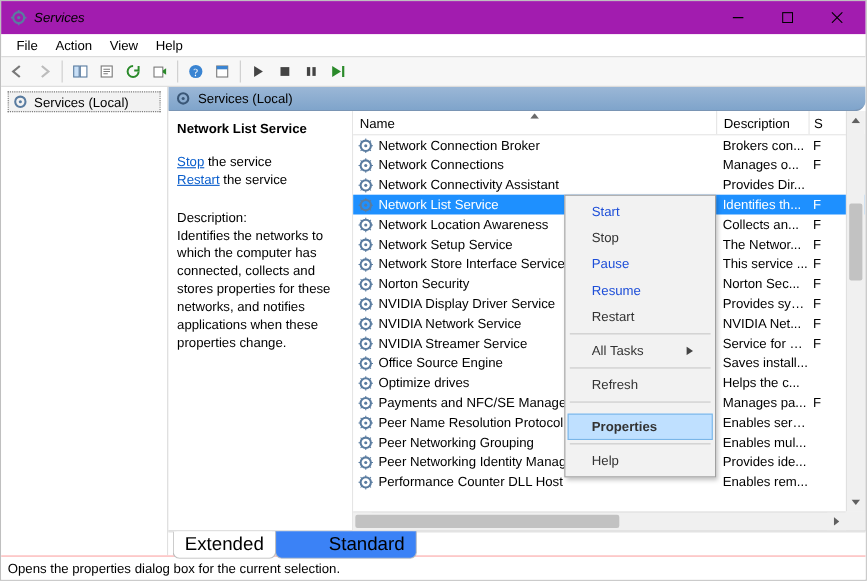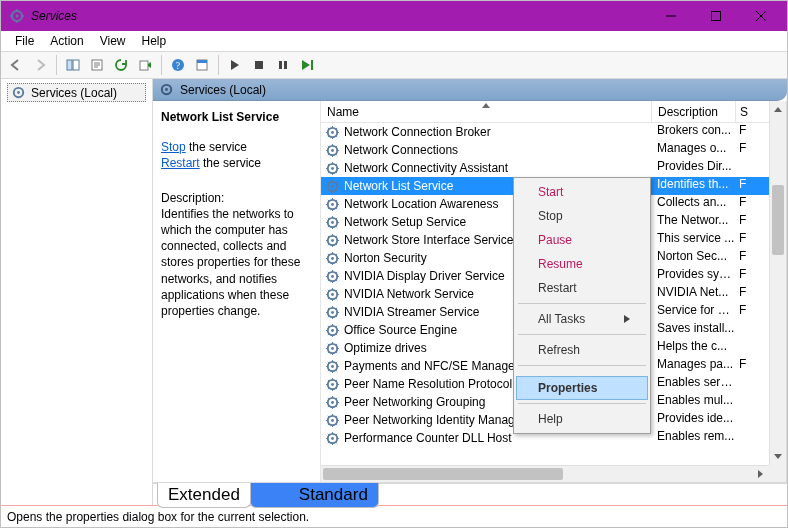--- a/index.html
+++ b/index.html
@@ -88,42 +88,42 @@
     border-bottom:1px solid #e5e5e5;
     background:#fff;
     font-size:12px;
   }
   .col-name { width:330px; padding-left:6px; display:flex; align-items:center; gap:6px; position:relative; }
   .col-desc { width:84px; padding-left:6px; border-left:1px solid #e5e5e5; height:100%; display:flex; align-items:center; }
   .col-s { width:22px; padding-left:4px; border-left:1px solid #e5e5e5; height:100%; display:flex; align-items:center; }
   .sort-caret { position:absolute; left:50%; top:-2px; transform:translateX(-50%); }
   .list-body { flex:1; overflow:hidden; position:relative; }
   .row {
-    height:18px; display:flex; font-size:12px;
+    height:18px; display:flex; align-items:center; font-size:12px;
     white-space:nowrap;
   }
   .row .c-name { width:330px; padding-left:4px; display:flex; align-items:center; gap:4px; overflow:hidden; }
   .row .c-desc { width:84px; padding-left:6px; overflow:hidden; text-overflow:ellipsis; }
   .row .c-s { width:22px; padding-left:4px; overflow:hidden; }
   .row.selected { background:#1e90ff; color:#fff; }
   .svc-icon { width:15px; height:15px; flex-shrink:0; }
   
   .context-menu {
     position:absolute;
     left:192px; top:0px;
     width:138px;
     background:#f2f2f2;
     border:1px solid #a0a0a0;
     box-shadow:2px 2px 4px rgba(0,0,0,0.25);
     padding:2px;
     z-index:50;
     font-size:12px;
   }
   .cm-item { padding:5px 18px 5px 22px; color:#333; display:flex; justify-content:space-between; align-items:center; }
-  .cm-item.disabled { color:#be185d; }
+  .cm-item.disabled { color:#1d4ed8; }
   .cm-item.hover { background:#bfe0ff; border:1px solid #7ab6e8; padding:4px 17px 4px 21px; font-weight:bold;margin-top:10px; }
   .cm-sep { height:1px; background:#c8c8c8; margin:3px 2px; }
   
   .vscroll {
     position:absolute; right:0; top:0; bottom:17px; width:17px;
     background:#f0f0f0; border-left:1px solid #e0e0e0;
   }
   .vthumb { position:absolute; left:2px; right:2px; top:84px; height:70px; background:#c2c2c2; border-radius:2px; }
   .vbtn { position:absolute; left:0; right:0; height:17px; display:flex; align-items:center; justify-content:center; background:#f0f0f0; }
   .hscroll {

